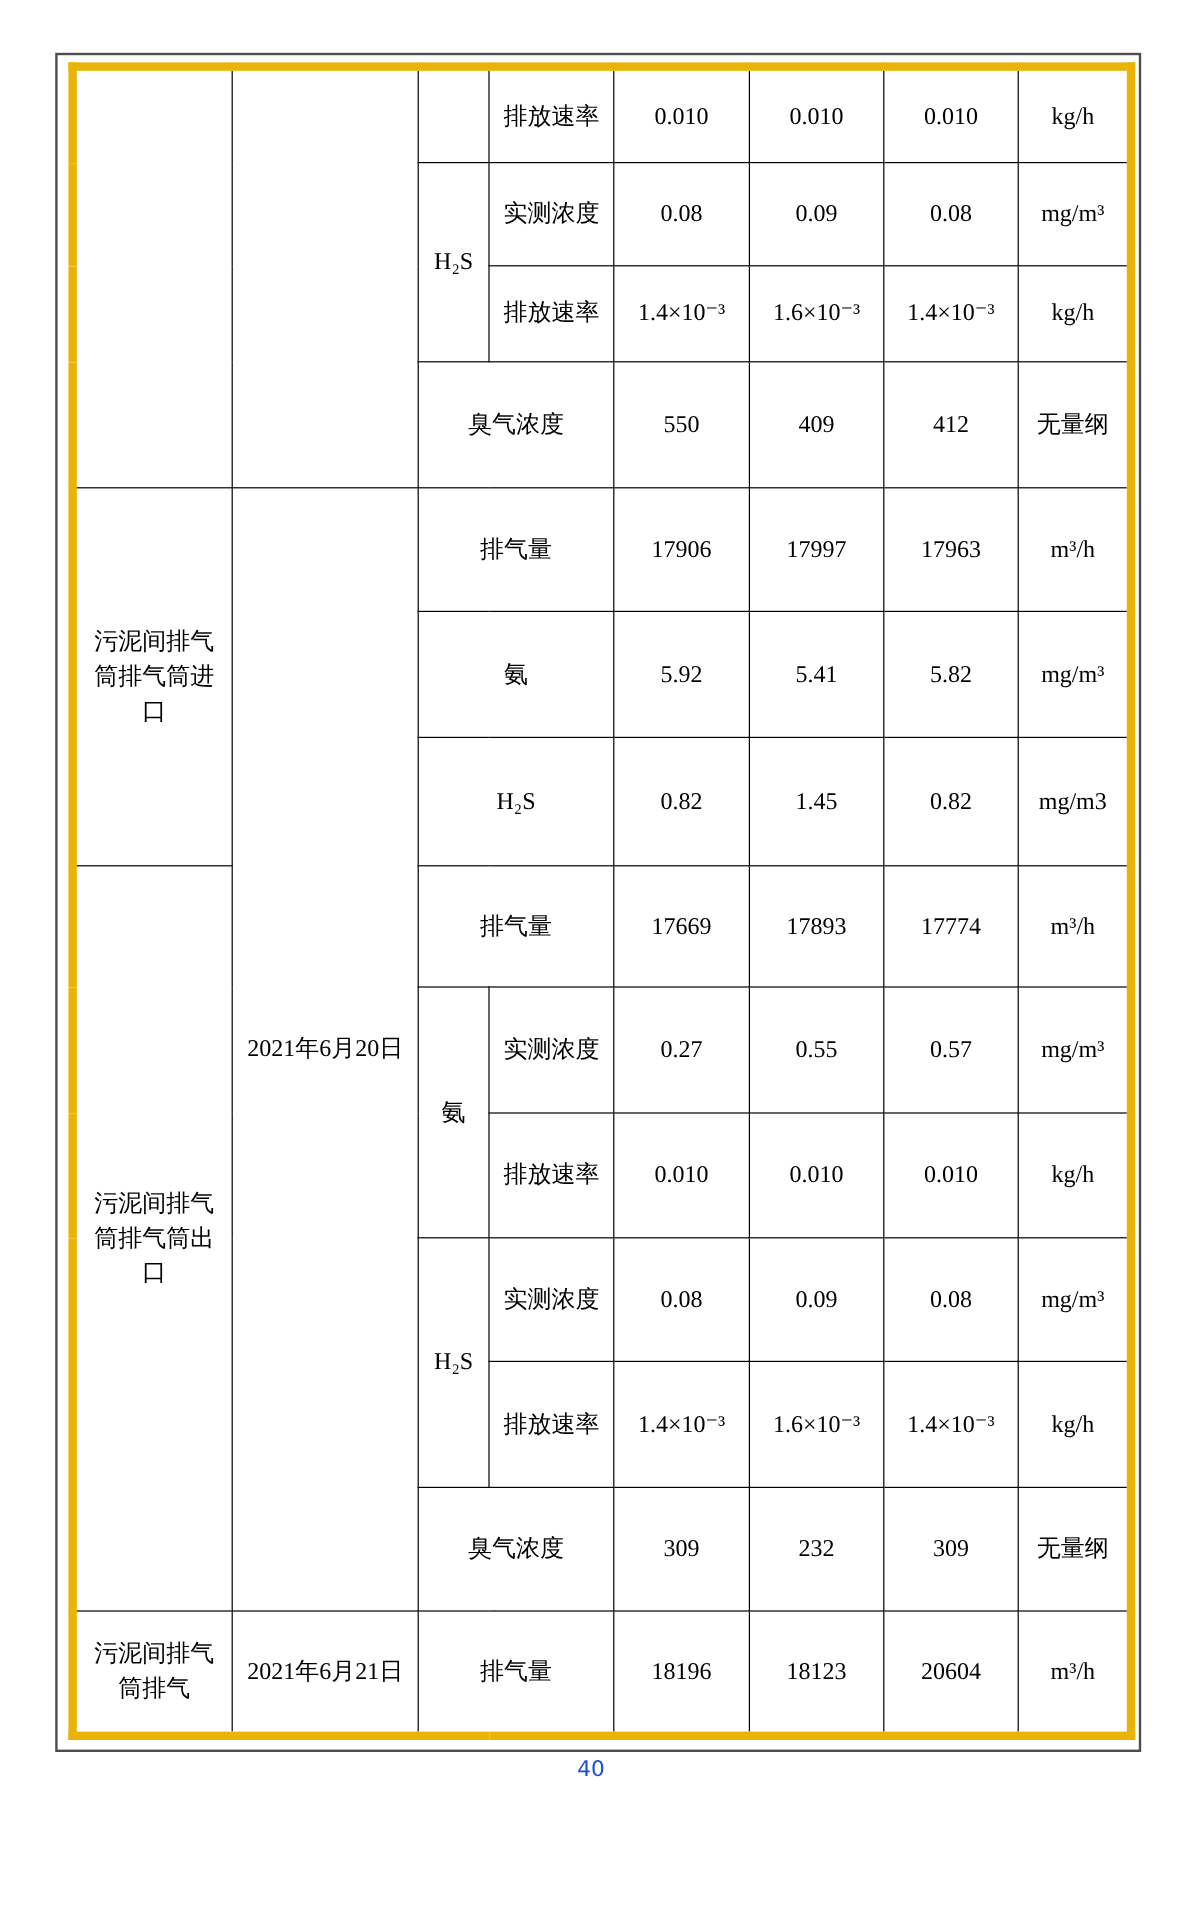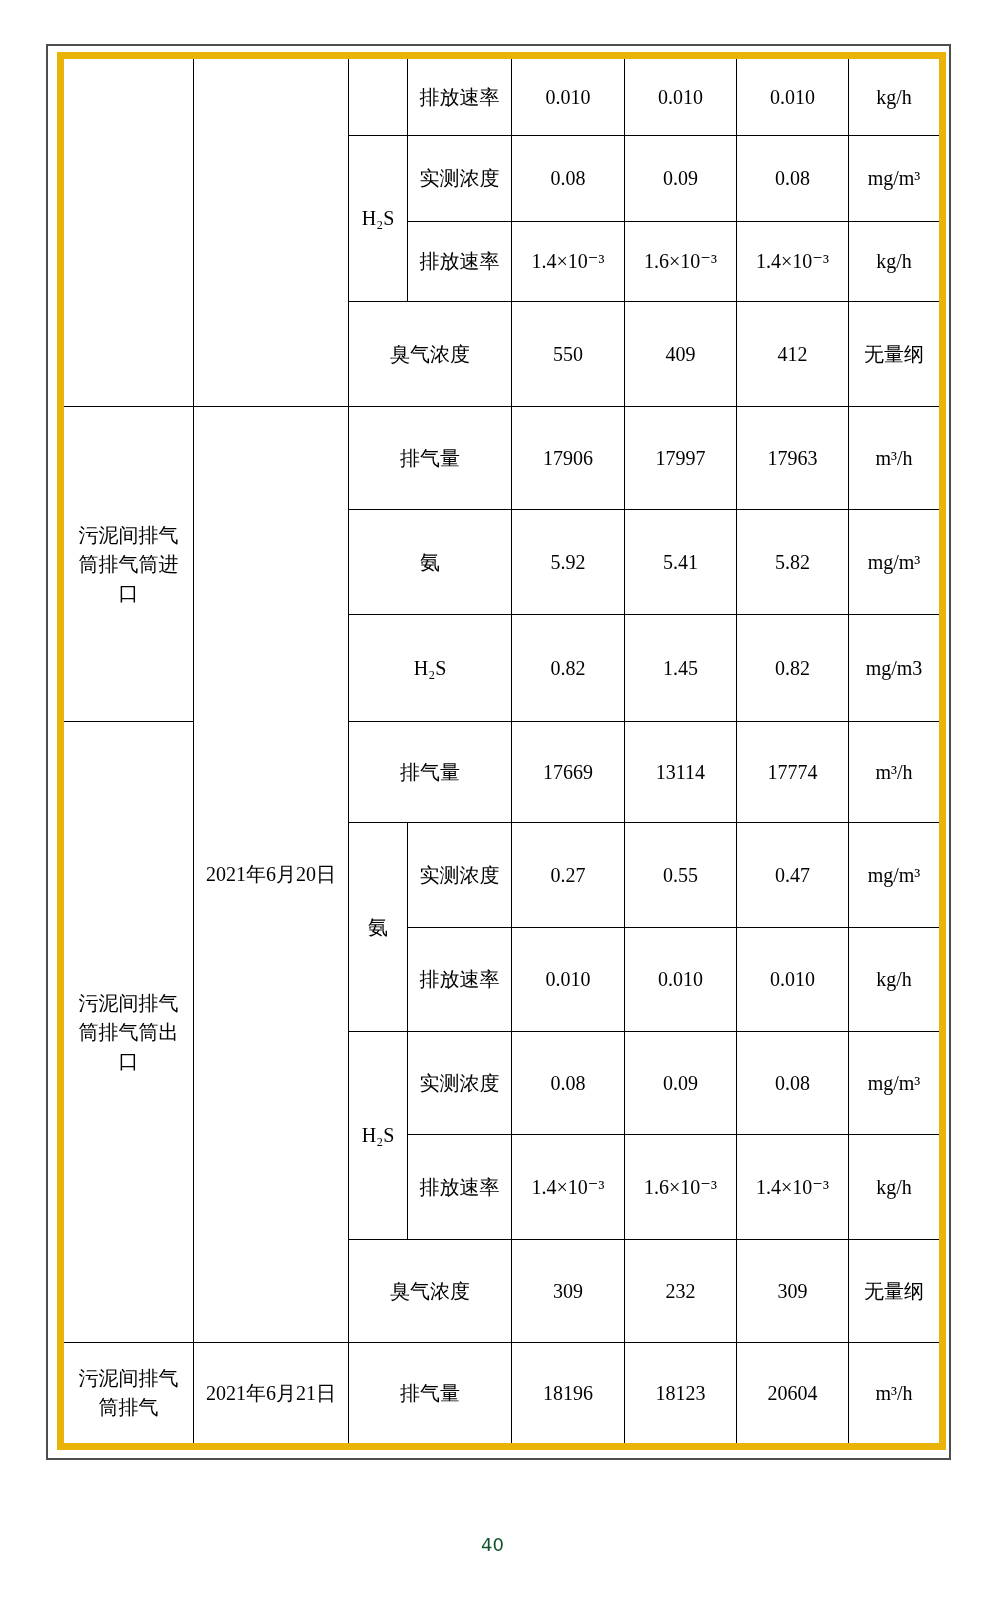--- a/index.html
+++ b/index.html
@@ -57,27 +57,27 @@
   td.unit { padding: 0 2px; }
   tr.h80  { height: 80px; }
   tr.h86  { height: 86px; }
   tr.h101 { height: 101px; }
   tr.h103 { height: 103px; }
   tr.h104 { height: 104px; }
   tr.h105 { height: 105px; }
   tr.h107 { height: 107px; }
   .page-number {
     position: absolute;
-    top: 1534px;
+    top: 1464px;
     left: 0;
     width: 985px;
     text-align: center;
     font-family: "DejaVu Sans", "Liberation Sans", sans-serif;
     font-size: 18px;
-    color: #14532d;
+    color: #1d4ed8;
   }
 </style>
 </head>
 <body>
 
 <div class="page">
   <div class="page-frame"></div>
 
   <table class="data">
     <colgroup>
@@ -146,30 +146,30 @@
       <td class="val">0.82</td>
       <td class="val">1.45</td>
       <td class="val">0.82</td>
       <td class="unit">mg/m3</td>
     </tr>
 
     <tr class="h101">
       <td class="loc" rowspan="6">污泥间排气筒排气筒出口</td>
       <td class="param" colspan="2">排气量</td>
       <td class="val">17669</td>
-      <td class="val">13114</td>
+      <td class="val">17893</td>
       <td class="val">17774</td>
       <td class="unit">m³/h</td>
     </tr>
     <tr class="h105">
       <td class="pol" rowspan="2">氨</td>
       <td class="sub">实测浓度</td>
       <td class="val">0.27</td>
       <td class="val">0.55</td>
-      <td class="val">0.47</td>
+      <td class="val">0.57</td>
       <td class="unit">mg/m³</td>
     </tr>
     <tr class="h104">
       <td class="sub">排放速率</td>
       <td class="val">0.010</td>
       <td class="val">0.010</td>
       <td class="val">0.010</td>
       <td class="unit">kg/h</td>
     </tr>
     <tr class="h103">

